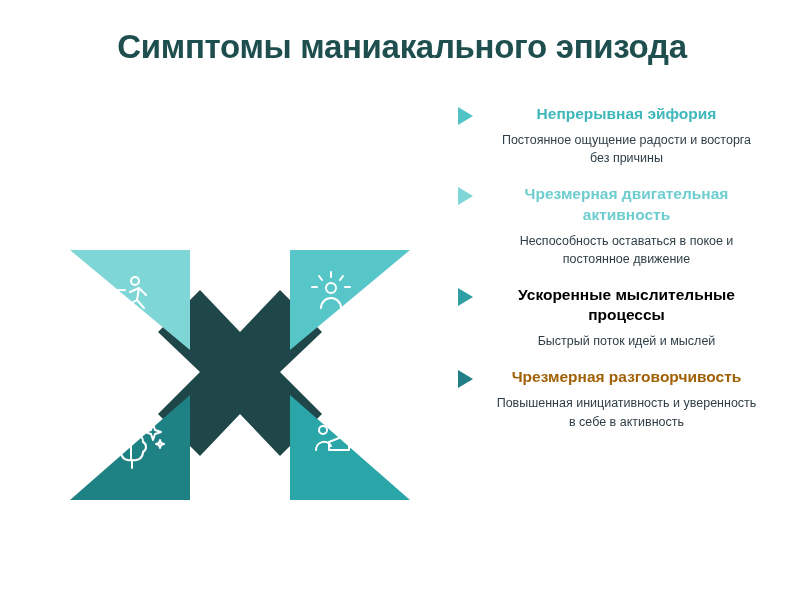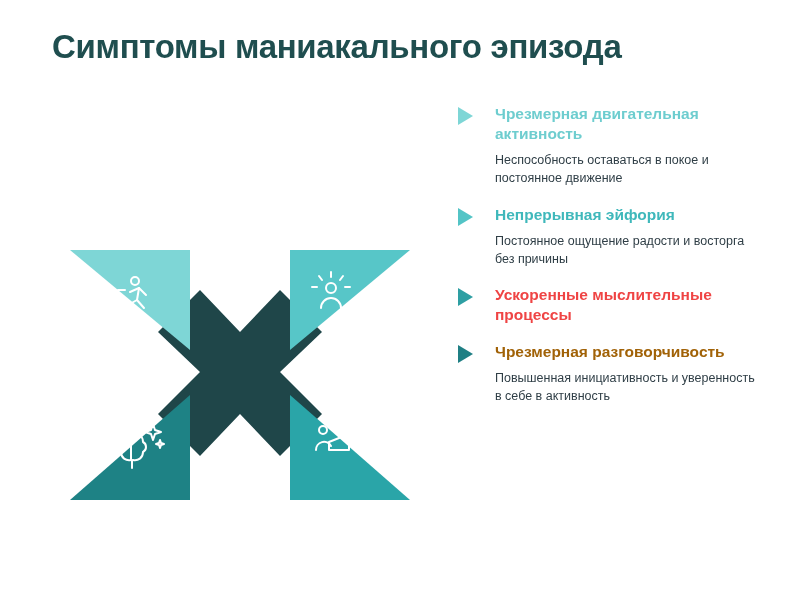--- a/index.html
+++ b/index.html
@@ -11,20 +11,21 @@
     height: 610px;
     background: #ffffff;
     font-family: "Liberation Sans", sans-serif;
     overflow: hidden;
   }
   .page {
     position: relative;
     width: 788px;
     height: 610px;
     background: #ffffff;
+    text-align: center;
   }
   .title {
     position: absolute;
     left: 52px;
     top: 28px;
     width: 700px;
     font-size: 33px;
     font-weight: bold;
     color: #1f4e4f;
     letter-spacing: -0.3px;
@@ -71,21 +72,21 @@
   .item.a4 .arrow { border-left-color: #1f7f84; }
 
   .item-title {
     font-size: 15.5px;
     font-weight: bold;
     line-height: 1.3;
     margin: 0 0 7px 0;
   }
   .item.a1 .item-title { color: #6ecdcf; }
   .item.a2 .item-title { color: #3fb8bb; }
-  .item.a3 .item-title { color: #ef4444; }
+  .item.a3 .item-title { color: #000000; }
   .item.a4 .item-title { color: #a16207; }
 
   .item-desc {
     font-size: 12.5px;
     color: #2f3e46;
     line-height: 1.45;
     margin: 0;
   }
 </style>
 </head>
@@ -148,35 +149,36 @@
           <path d="M312 280 L318 276"></path>
           <path d="M313 292 L320 292"></path>
         </g>
       </g>
 
     </svg>
   </div>
 
   <div class="list">
 
+    <div class="item a2">
+      <span class="arrow"></span>
+      <p class="item-title">Непрерывная эйфория</p>
+      <p class="item-desc">Постоянное ощущение радости и восторга без причины</p>
+    </div>
+
     <div class="item a1">
       <span class="arrow"></span>
       <p class="item-title">Чрезмерная двигательная активность</p>
       <p class="item-desc">Неспособность оставаться в покое и постоянное движение</p>
     </div>
 
-    <div class="item a2">
-      <span class="arrow"></span>
-      <p class="item-title">Непрерывная эйфория</p>
-      <p class="item-desc">Постоянное ощущение радости и восторга без причины</p>
-    </div>
-
     <div class="item a3">
       <span class="arrow"></span>
       <p class="item-title">Ускоренные мыслительные процессы</p>
+      <p class="item-desc">Быстрый поток идей и мыслей</p>
     </div>
 
     <div class="item a4">
       <span class="arrow"></span>
       <p class="item-title">Чрезмерная разговорчивость</p>
       <p class="item-desc">Повышенная инициативность и уверенность в себе в активность</p>
     </div>
 
   </div>
 

